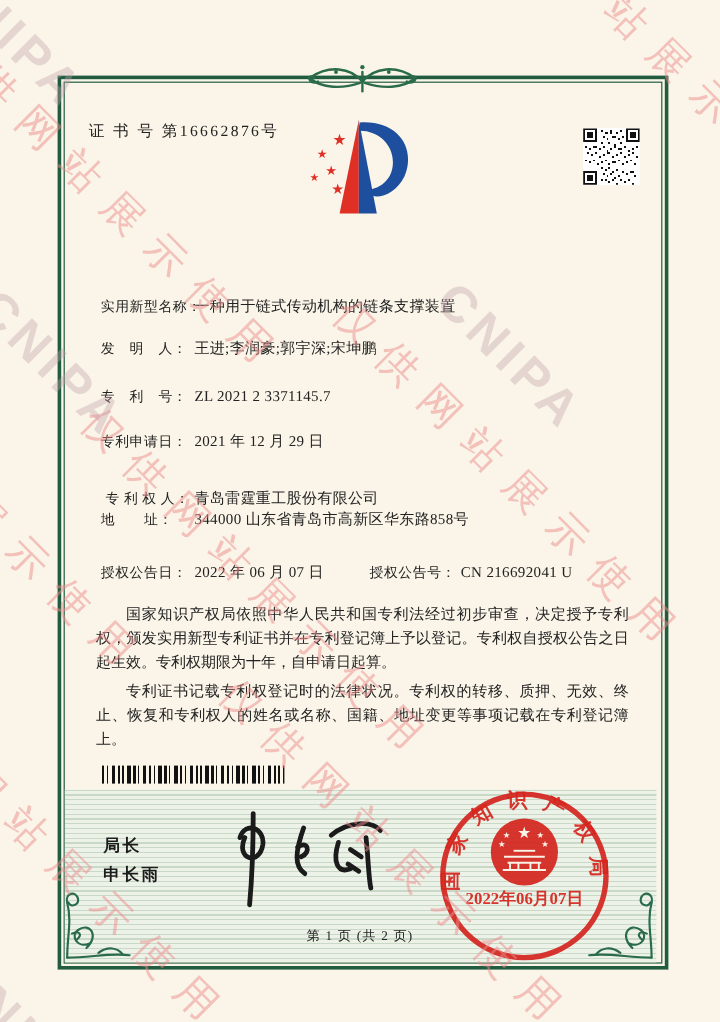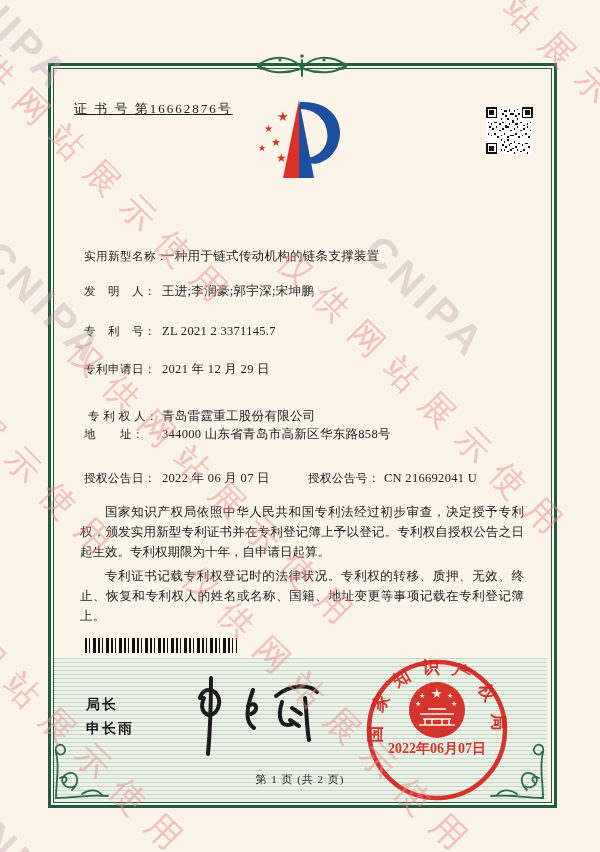--- a/index.html
+++ b/index.html
@@ -15,21 +15,21 @@
     background-color:#edf2e8;
     background-image:repeating-linear-gradient(180deg, rgba(110,150,110,.28) 0 1px, rgba(255,255,255,0) 1px 4px);}
 
   
   .ornament-top{position:absolute;left:252px;top:46px;z-index:2;}
   .flourish{position:absolute;z-index:2;}
   .flourish.bl{left:52px;top:738px;}
   .flourish.br{left:489px;top:738px;transform:scaleX(-1);}
 
   
-  .cert-no{position:absolute;left:74px;top:100px;font-size:13px;letter-spacing:2px;color:#222;z-index:3;text-decoration:underline;}
+  .cert-no{position:absolute;left:74px;top:100px;font-size:13px;letter-spacing:2px;color:#222;z-index:3;}
   .logo{position:absolute;left:254px;top:96px;z-index:3;}
   .qr{position:absolute;left:486px;top:107px;width:47px;height:47px;background:#fff;z-index:3;}
   .title{position:absolute;left:0;top:180px;width:100%;text-align:center;font-size:31px;font-weight:bold;
     letter-spacing:7px;color:#111;z-index:3;}
 
   
   .fields{position:absolute;left:84px;top:246px;width:450px;z-index:3;color:#222;}
   .field-row{position:absolute;left:0;white-space:nowrap;}
   .fr1{top:0;} .fr2{top:35px;} .fr3{top:75px;} .fr4{top:113px;} .fr5{top:160px;text-align:right;} .fr6{top:178px;} .fr7{top:222px;}
   .field-label{display:inline-block;width:74px;font-size:11.5px;letter-spacing:.5px;vertical-align:middle;}

